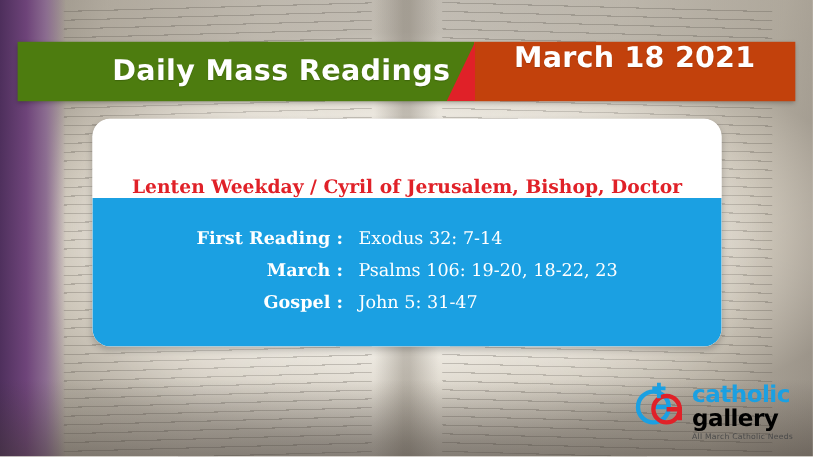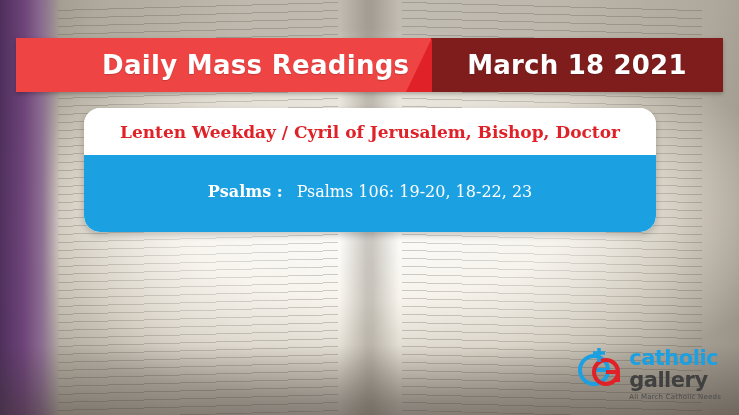--- a/index.html
+++ b/index.html
@@ -76,21 +76,21 @@
     position: absolute;
     left: 16px;
     top: 38px;
     width: 707px;
     height: 54px;
     display: flex;
     box-shadow: 0 2px 4px rgba(0,0,0,0.25);
   }
   .titlebar .left {
     flex: 0 0 415px;
-    background: #ef4444;
+    background: #4d7c0f;
     display: flex;
     align-items: center;
     position: relative;
   }
   .titlebar .left .label {
     color: #ffffff;
     font-size: 26px;
     font-weight: bold;
     letter-spacing: 0.3px;
     padding-left: 86px;
@@ -101,23 +101,23 @@
     position: absolute;
     right: -1px;
     top: 0;
     width: 26px;
     height: 100%;
     background: #e02128;
     clip-path: polygon(100% 0, 100% 100%, 0 100%);
   }
   .titlebar .right {
     flex: 1 1 auto;
-    background: #7f1d1d;
-    display: flex;
-    align-items: center;
+    background: #c2410c;
+    display: flex;
+    align-items: flex-start;
     justify-content: center;
   }
   .titlebar .right .label {
     color: #ffffff;
     font-size: 26px;
     font-weight: bold;
     font-family: "DejaVu Sans", sans-serif;
     text-shadow: 0 1px 1px rgba(0,0,0,0.18);
     letter-spacing: 0.2px;
   }
@@ -127,23 +127,23 @@
     position: absolute;
     left: 84px;
     top: 108px;
     width: 572px;
     border-radius: 16px;
     background: #ffffff;
     box-shadow: 0 3px 7px rgba(0,0,0,0.22);
     overflow: hidden;
   }
   .card-head {
-    height: 47px;
-    display: flex;
-    align-items: center;
+    height: 72px;
+    display: flex;
+    align-items: flex-end;
     justify-content: center;
     background: #ffffff;
     border-radius: 16px 16px 0 0;
   }
   .card-head .txt {
     color: #e02128;
     font-size: 17px;
     font-weight: bold;
     font-family: "DejaVu Serif", serif;
     text-align: center;
@@ -199,21 +199,21 @@
     margin-top: 12px;
   }
   .logo .w1 {
     color: #1ba0e2;
     font-size: 21px;
     font-weight: bold;
     font-family: "DejaVu Sans", sans-serif;
     letter-spacing: -0.5px;
   }
   .logo .w2 {
-    color: #404040;
+    color: #000000;
     font-size: 21px;
     font-weight: bold;
     font-family: "DejaVu Sans", sans-serif;
     letter-spacing: -0.5px;
     margin-top: 1px;
   }
   .logo .w3 {
     color: #4a4a4a;
     font-size: 7px;
     font-family: "DejaVu Sans", sans-serif;
@@ -243,23 +243,31 @@
     </div>
   </div>
 
   <div class="card">
     <div class="card-head">
       <div class="txt">Lenten Weekday / Cyril of Jerusalem, Bishop, Doctor</div>
     </div>
     <div class="card-body">
       <table class="readings">
         <tbody>
+            <tr>
+          <td class="lbl">First Reading :</td>
+          <td class="val">Exodus 32: 7-14</td>
+        </tr>
         <tr>
-          <td class="lbl">Psalms :</td>
+          <td class="lbl">March :</td>
           <td class="val">Psalms 106: 19-20, 18-22, 23</td>
+        </tr>
+        <tr>
+          <td class="lbl">Gospel :</td>
+          <td class="val">John 5: 31-47</td>
         </tr>
       </tbody>
         </table>
     </div>
   </div>
 
   <div class="logo">
     <div class="mark">
       <svg width="46" height="46" viewBox="0 0 46 46" aria-hidden="true">
         <circle cx="17" cy="24" r="14" fill="none" stroke="#1ba0e2" stroke-width="4"></circle>

